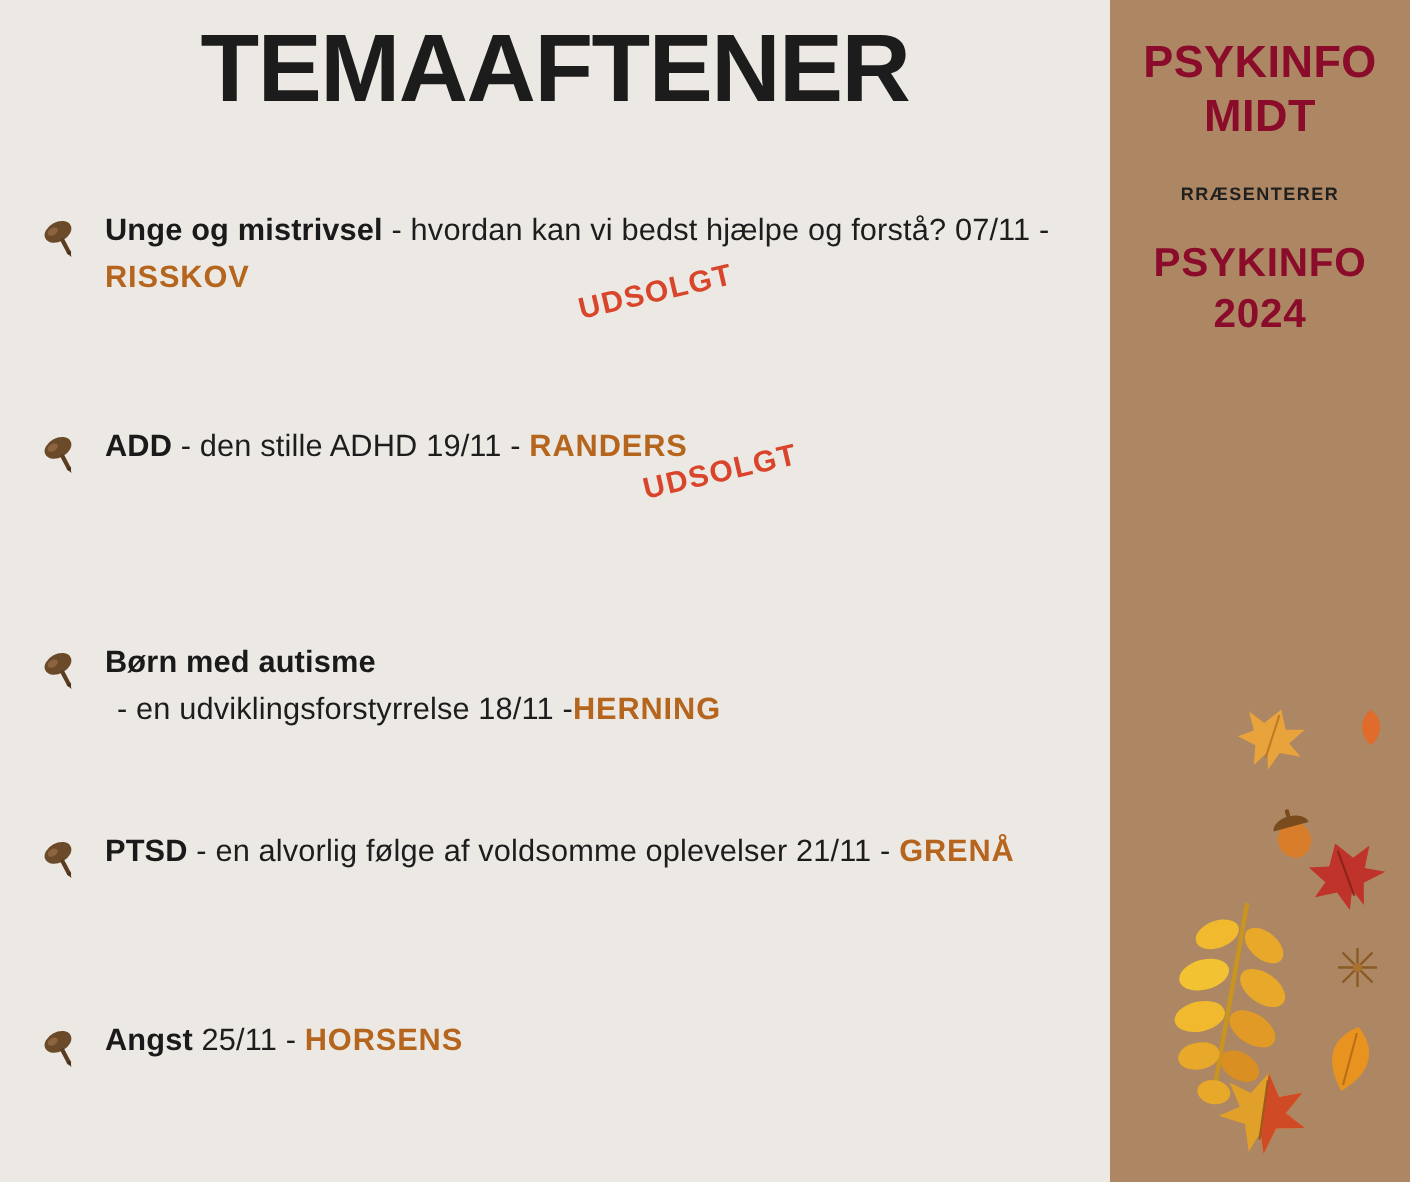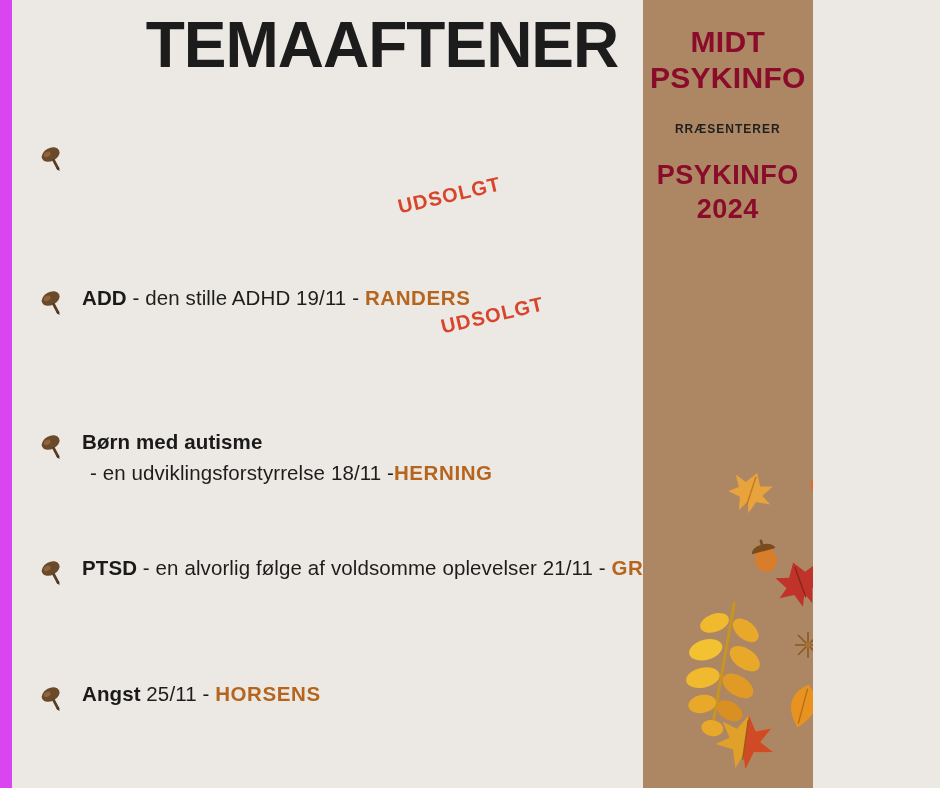--- a/index.html
+++ b/index.html
@@ -8,25 +8,24 @@
   }
   body {
     width: 940px;
     height: 788px;
     font-family: "Liberation Sans", sans-serif;
     background: #ece9e4;
     overflow: hidden;
   }
   .poster {
     position: relative;
-    width: 801px;
+    width: 940px;
     height: 788px;
     display: flex;
-    background: #d946ef;
-    padding-left: 12px;
+    background: #0f766e;
   }
   
   .left {
     position: relative;
     width: 740px;
     height: 788px;
     background: #ece9e4;
     box-sizing: border-box;
   }
   .main-title {
@@ -166,20 +165,23 @@
         <span class="pin">
           <svg width="30" height="30" viewBox="0 0 30 30">
             <g transform="rotate(-28 15 15)">
               <ellipse cx="15" cy="10" rx="9.5" ry="6.5" fill="#6b4a2a"></ellipse>
               <ellipse cx="12" cy="8.2" rx="3.6" ry="2.4" fill="#8d6440"></ellipse>
               <rect x="13.6" y="15" width="2.8" height="12" rx="1.2" fill="#5a3d22"></rect>
               <path d="M13.6 25 L16.4 25 L15 29 Z" fill="#4a3119"></path>
             </g>
           </svg>
         </span>
+        <div class="event-line">
+          <span class="ev-bold">Unge og mistrivsel</span><span> - hvordan kan vi bedst hjælpe og forstå? 07/11 - </span><span class="ev-city">RISSKOV</span>
+        </div>
         <span class="sold-out" id="sold-1">UDSOLGT</span>
       </div>
 
       <div class="event" style="margin-bottom:74px;">
         <span class="pin">
           <svg width="30" height="30" viewBox="0 0 30 30">
             <g transform="rotate(-28 15 15)">
               <ellipse cx="15" cy="10" rx="9.5" ry="6.5" fill="#6b4a2a"></ellipse>
               <ellipse cx="12" cy="8.2" rx="3.6" ry="2.4" fill="#8d6440"></ellipse>
               <rect x="13.6" y="15" width="2.8" height="12" rx="1.2" fill="#5a3d22"></rect>
@@ -241,22 +243,22 @@
           <span class="ev-bold">Angst</span><span> 25/11 - </span><span class="ev-city">HORSENS</span>
         </div>
       </div>
 
     </div>
   </div>
 
   <div class="right">
 
     <div class="brand">
+      <div>PSYKINFO</div>
       <div>MIDT</div>
-      <div>PSYKINFO</div>
     </div>
 
     <div class="presents">RRÆSENTERER</div>
 
     <div class="month">
       <div>PSYKINFO</div>
       <div>2024</div>
     </div>
 
 

